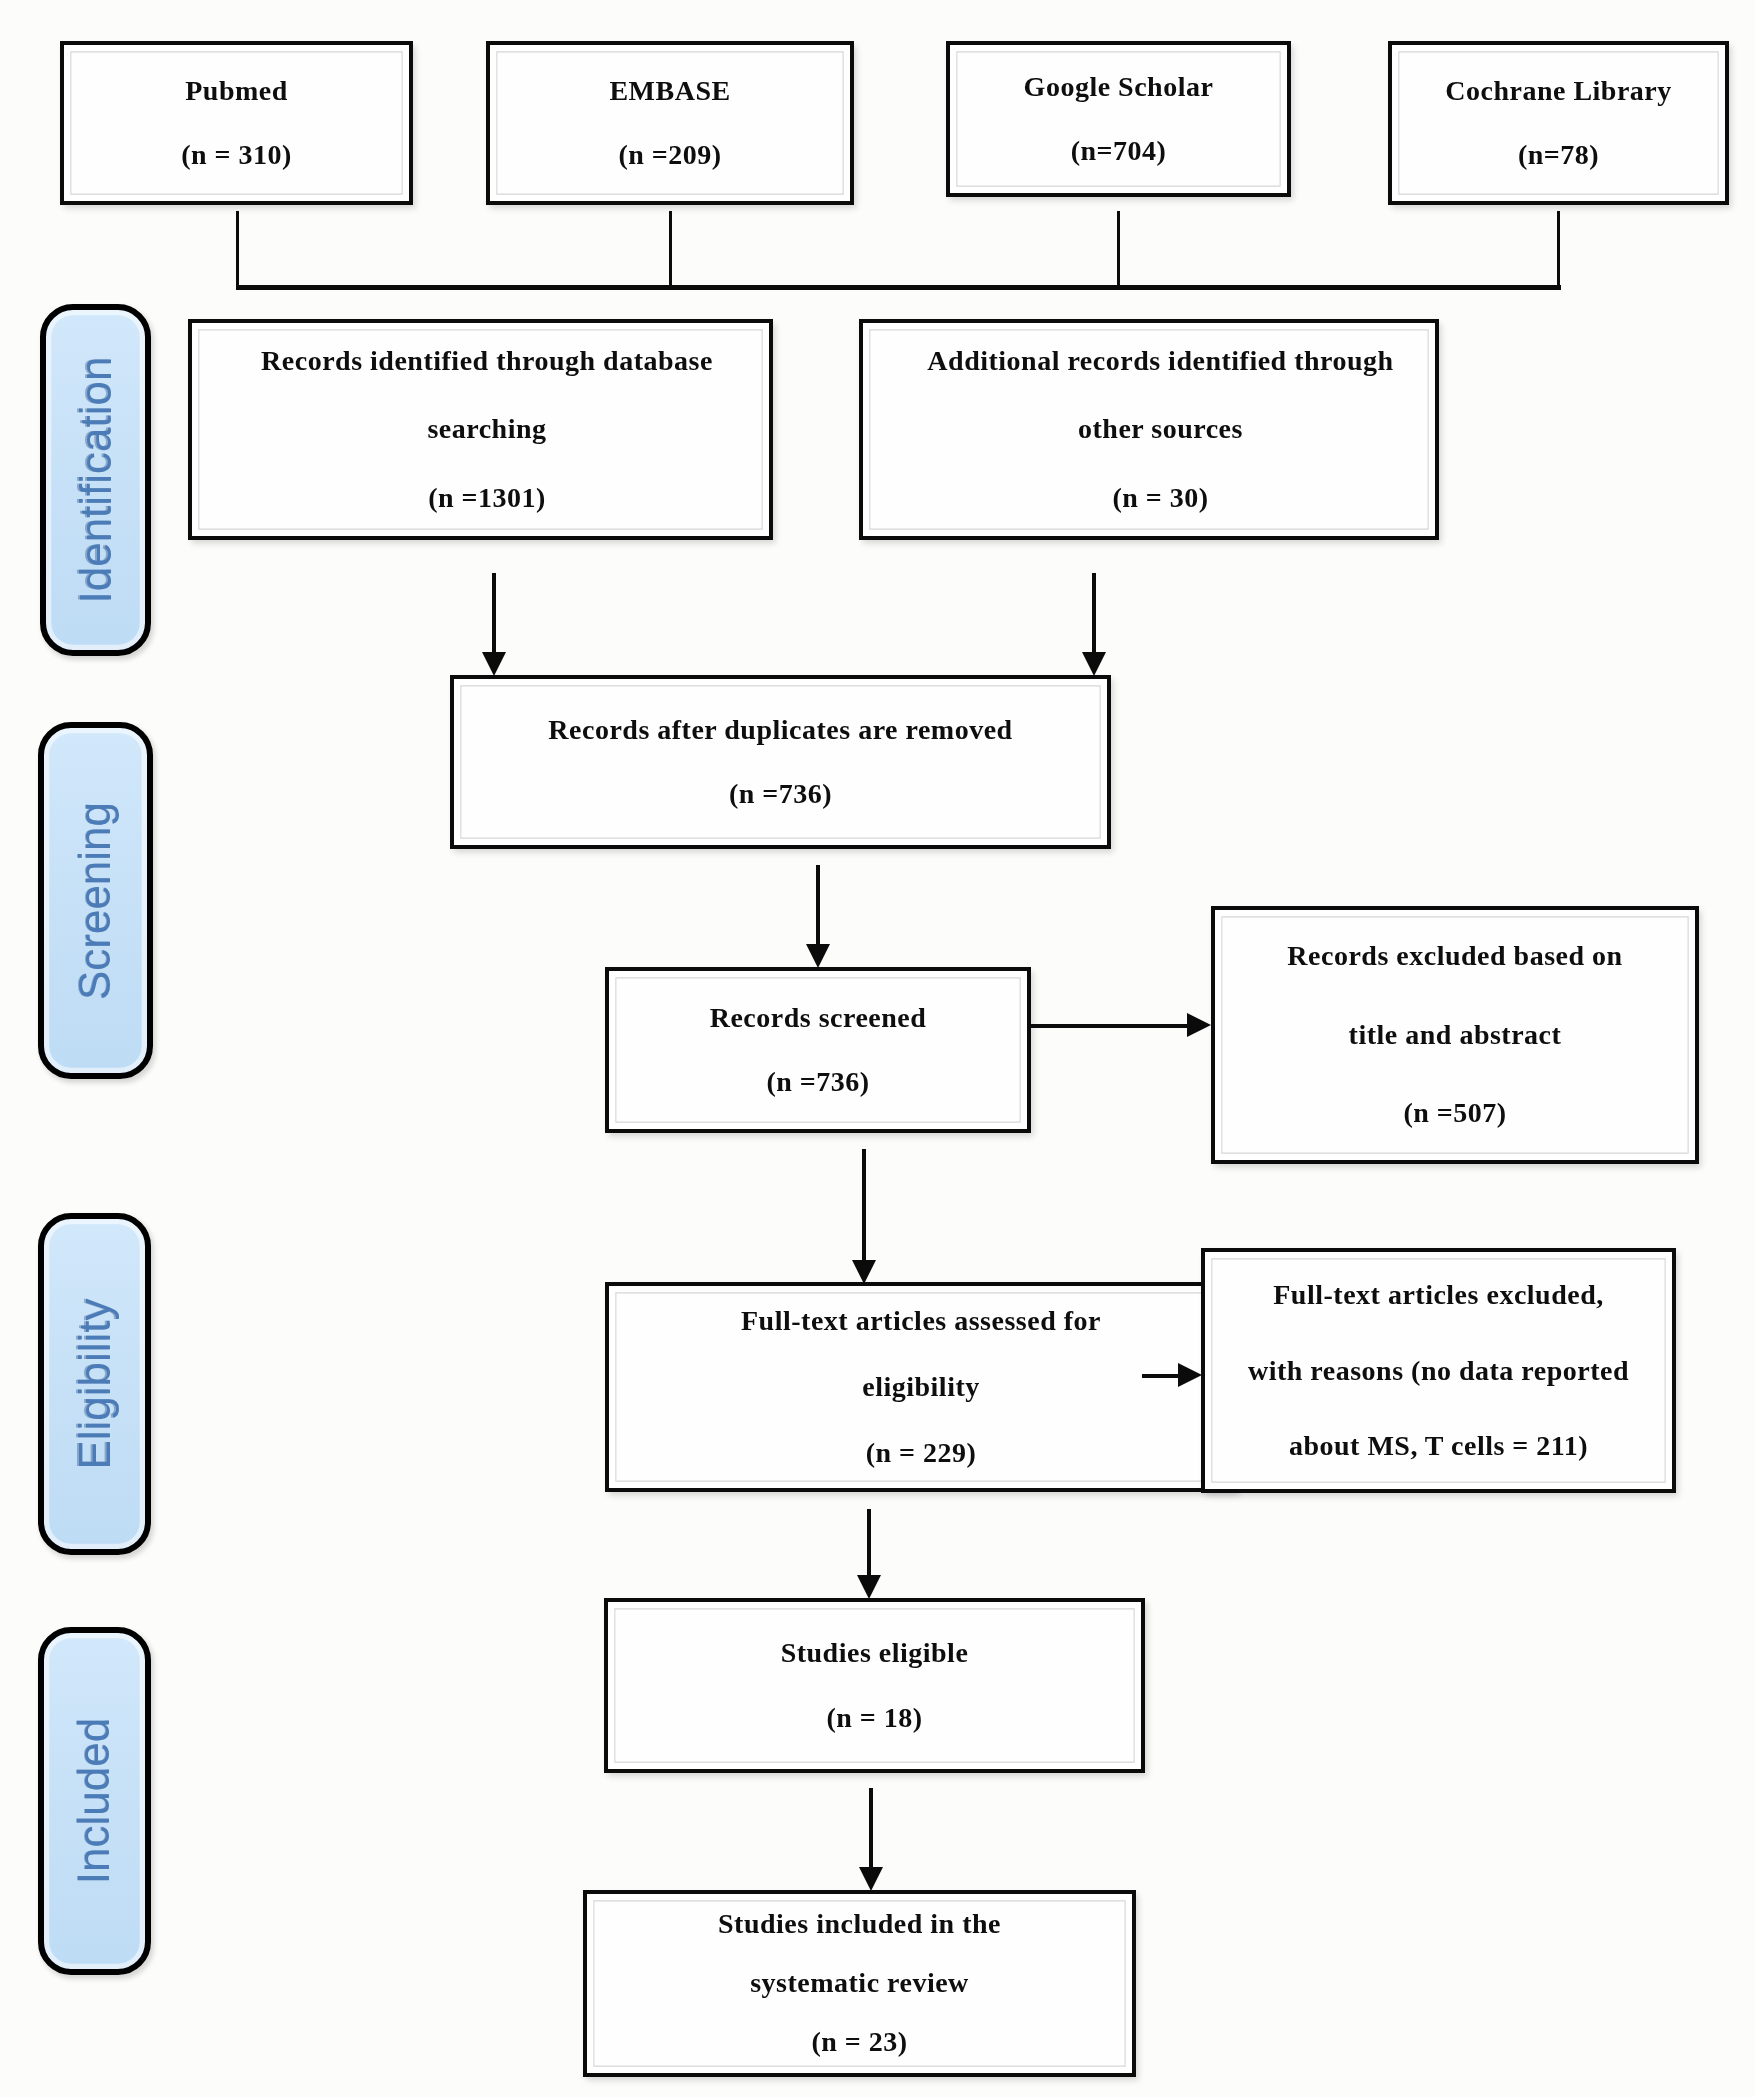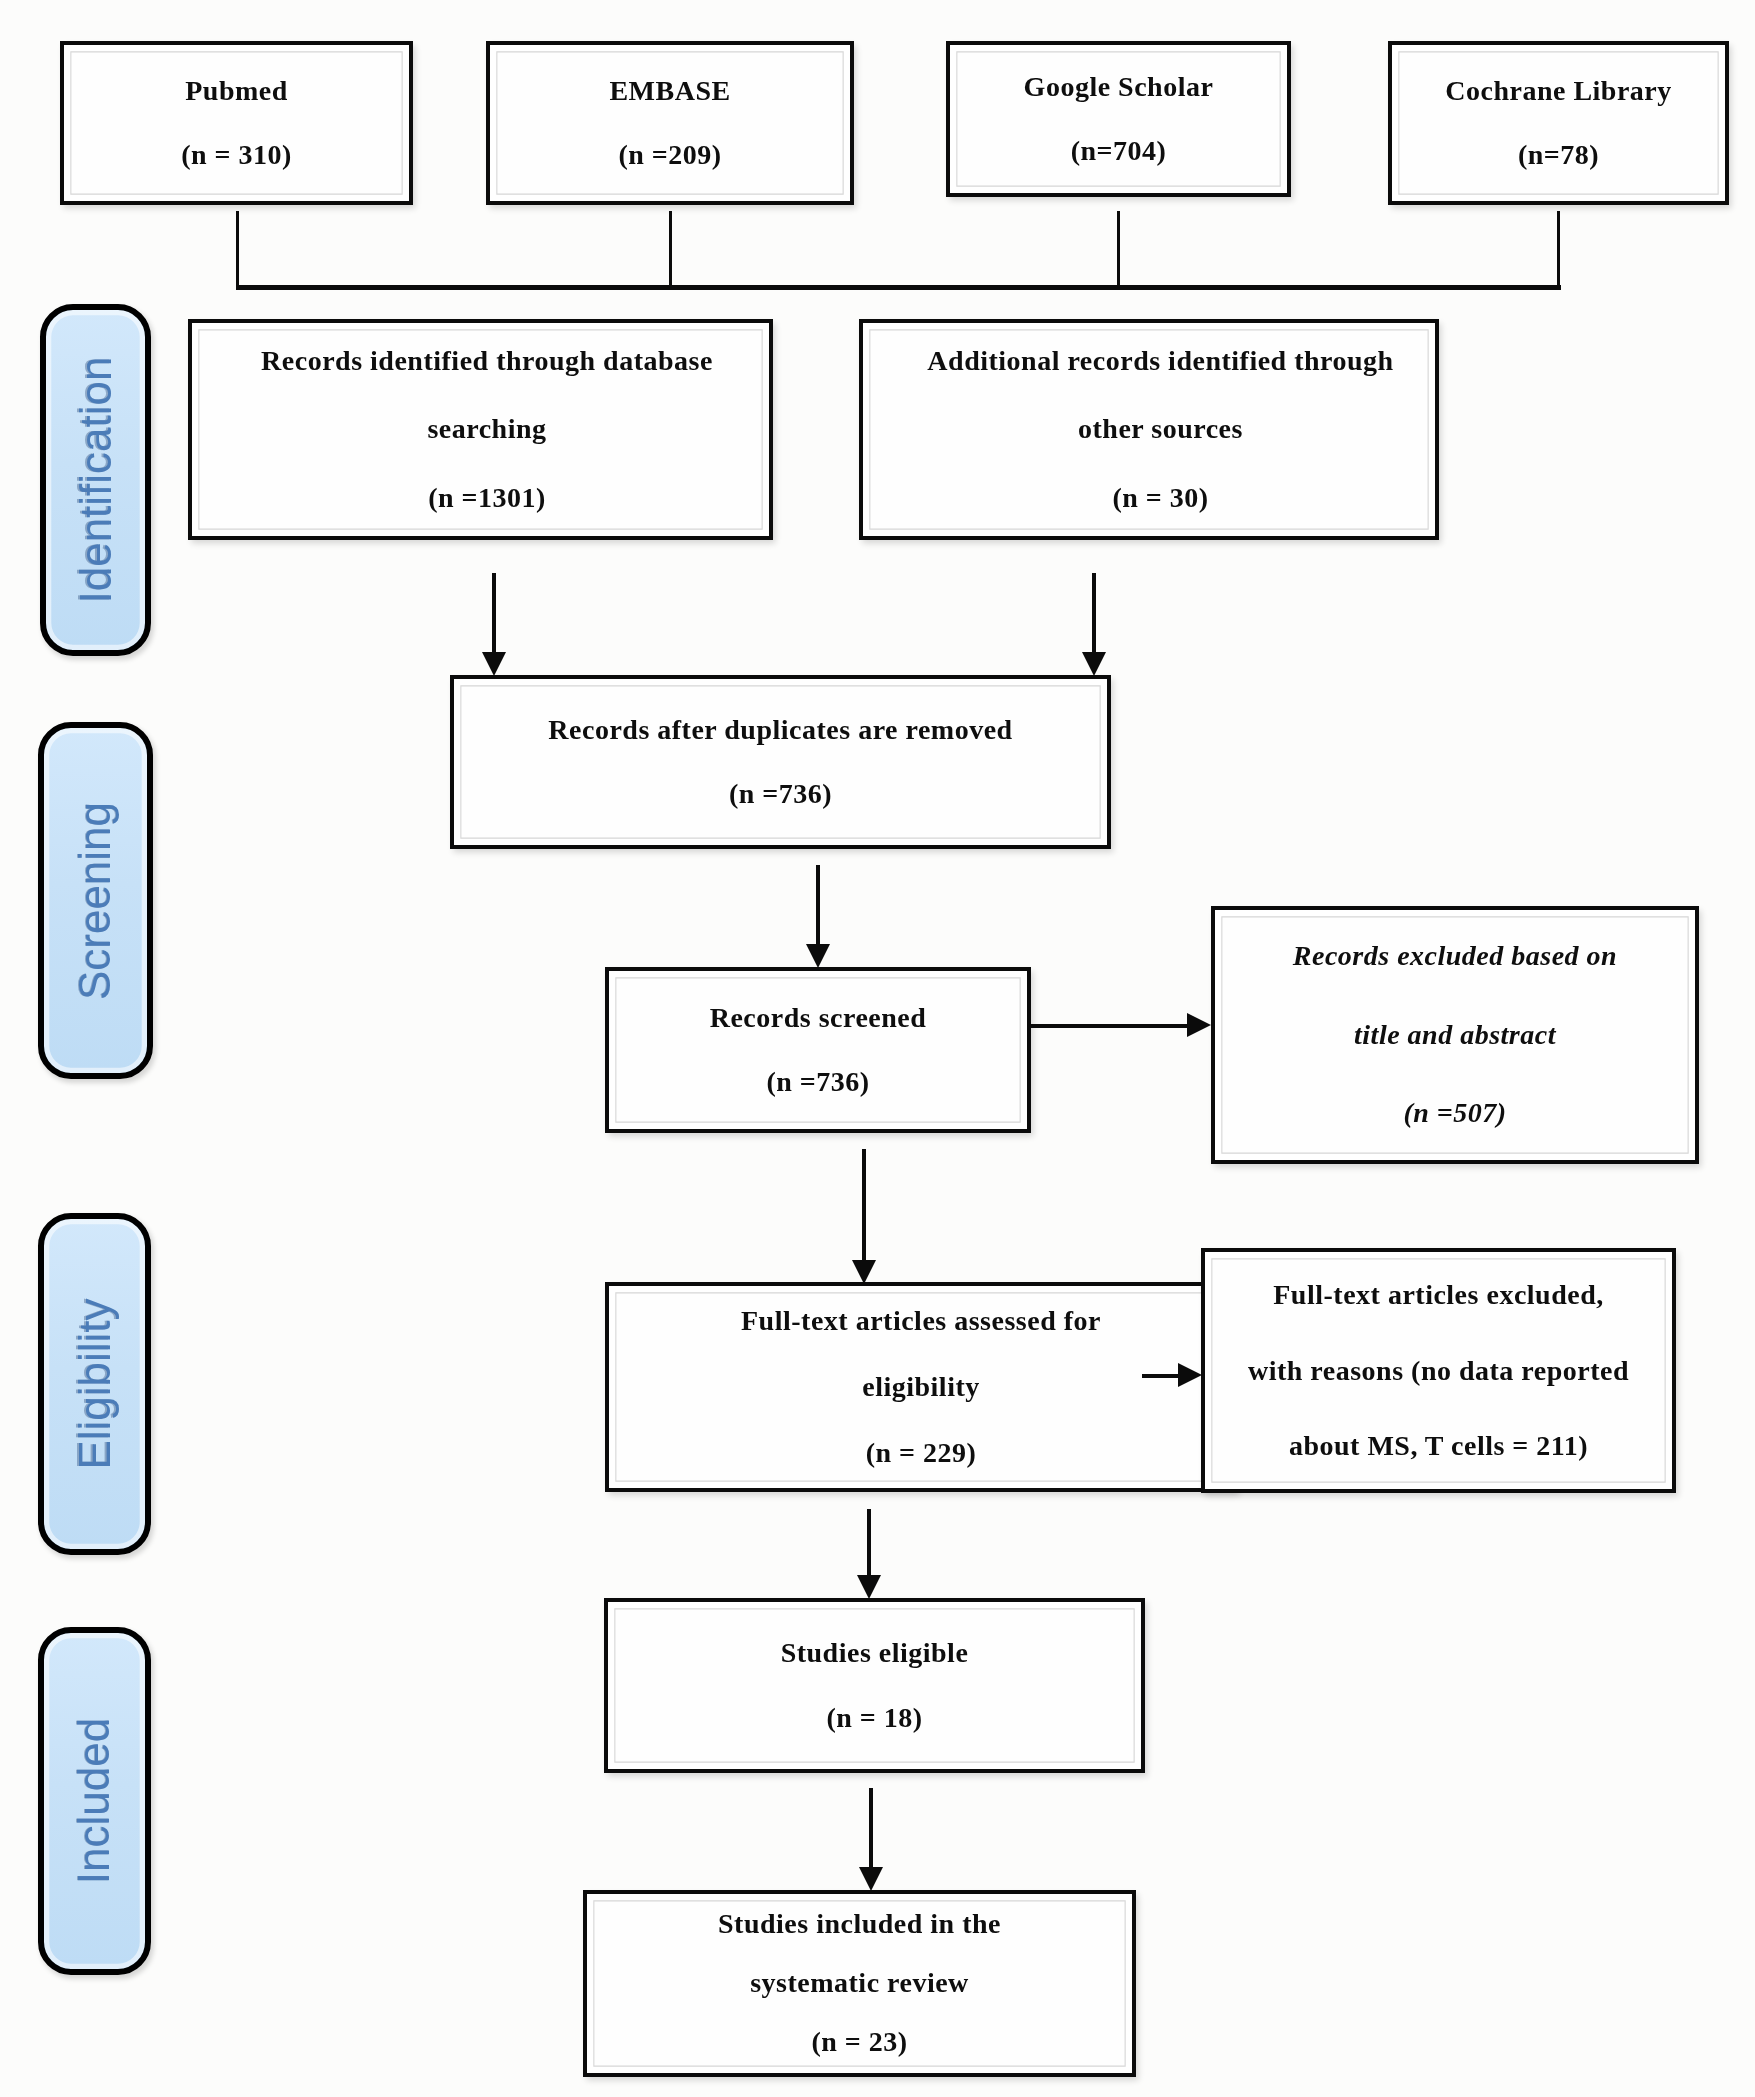--- a/index.html
+++ b/index.html
@@ -21,21 +21,21 @@
     text-align:center;
     font-size:28px;font-weight:bold;color:#0e0e0e;
     letter-spacing:0.5px;
   }
   .box .bl{display:block;white-space:nowrap;}
   .lh-21 .bl{line-height:2.1;}
   .lh-23 .bl{line-height:2.3;}
   .lh-235 .bl{line-height:2.35;}
   .lh-245 .bl{line-height:2.45;}
   .lh-27 .bl{line-height:2.7;}
-  .lh-28 .bl{line-height:2.8;font-style:italic;}
+  .lh-28 .bl{line-height:2.8;}
   
   .stage{
     position:absolute;box-sizing:border-box;
     background:linear-gradient(180deg,#d2e8fb 0%, var(--stage-fill,#c7e1f7) 45%, #bedcf5 100%);
     border:6.8px solid #000;
     border-radius:33px;
     box-shadow: inset 0 0 0 5.3px rgba(255,255,255,0.55), 2.1px 3.2px 5.3px rgba(0,0,0,0.15);
     display:flex;align-items:center;justify-content:center;
   }
   .stage-label{

